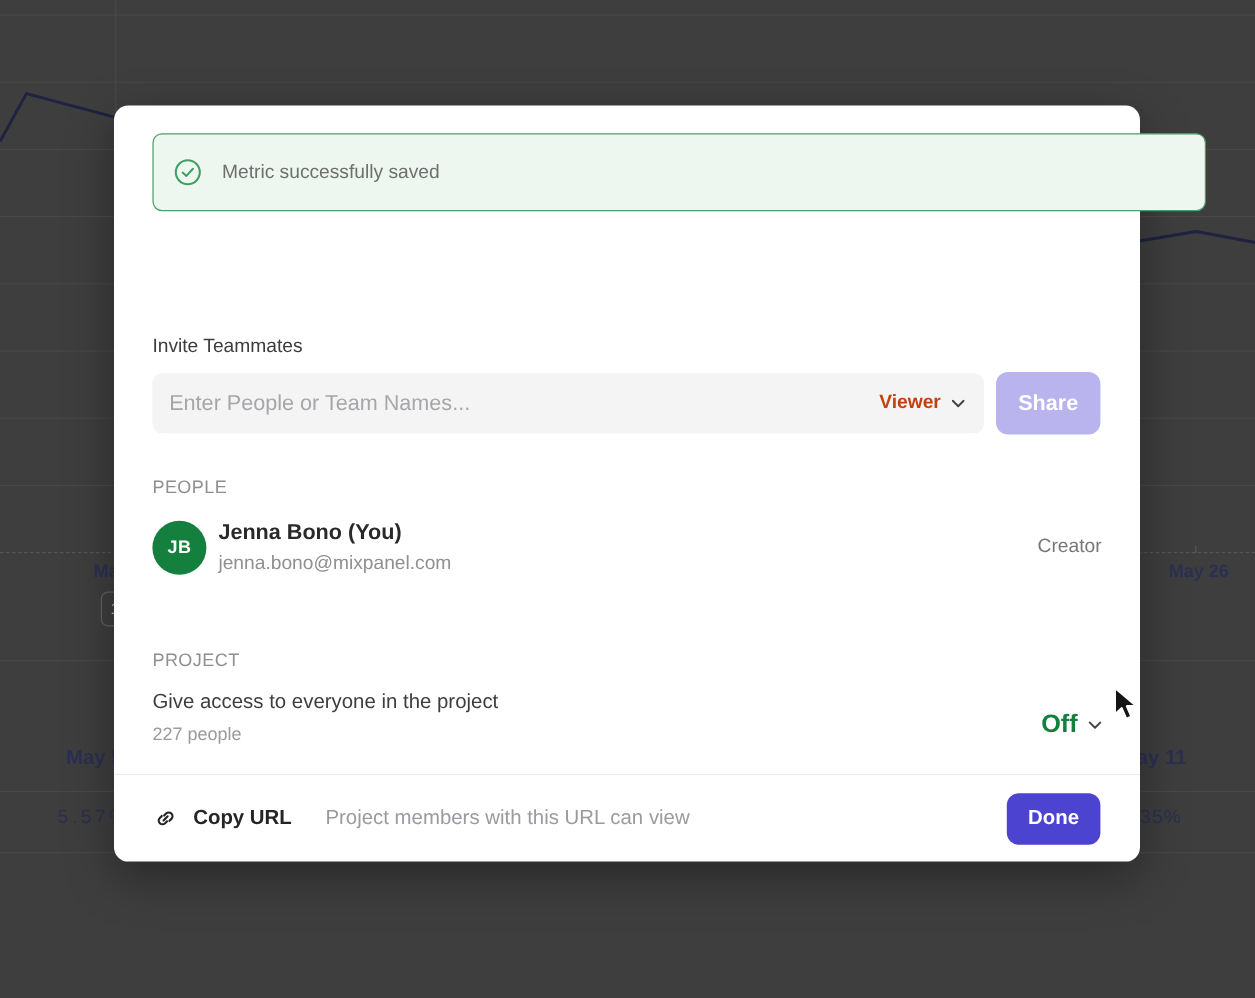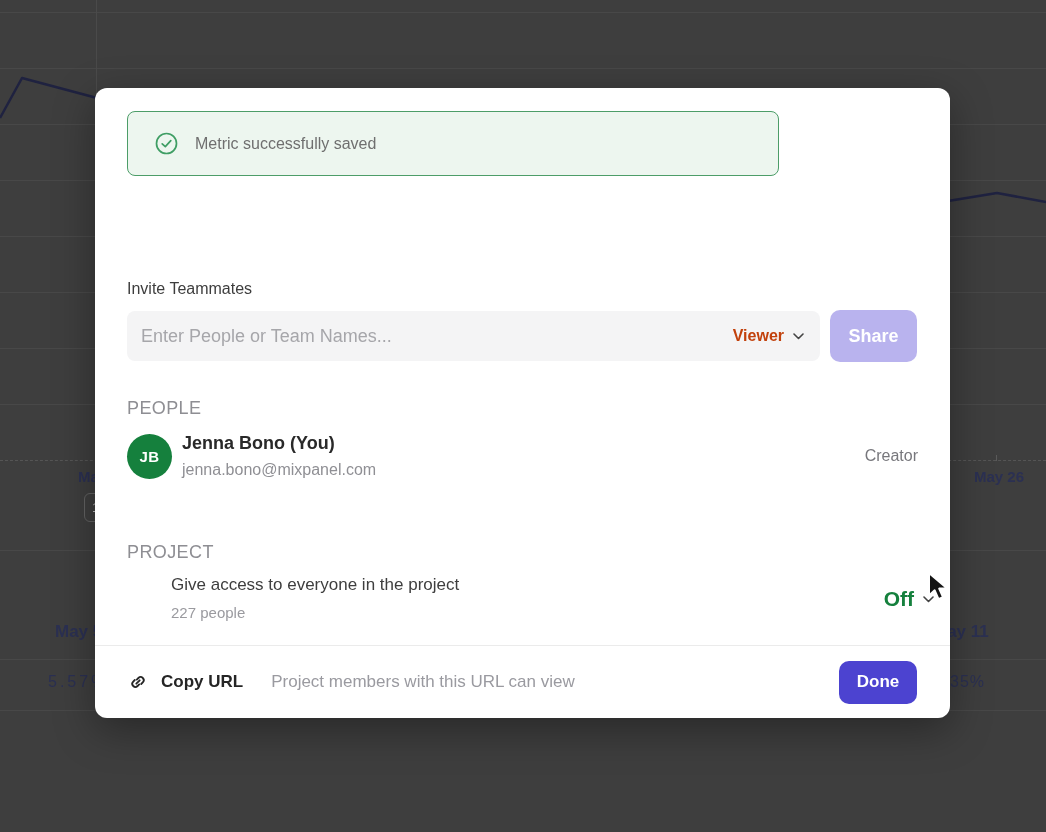--- a/index.html
+++ b/index.html
@@ -23,23 +23,23 @@
     position:absolute;left:84px;top:493px;width:36px;height:29px;
     border:1px solid #636363;border-radius:6px;color:#bdbdbd;font-size:13px;
     display:flex;align-items:center;padding-left:7px;box-sizing:border-box;
   }
   
   .modal{
     position:absolute;left:95px;top:88px;width:855px;height:630px;
     background:#fff;border-radius:12px;box-shadow:0 12px 40px rgba(0,0,0,.35);
   }
   .banner{
-    position:absolute;left:32px;top:23px;width:652px;height:65px;box-sizing:border-box;
+    position:absolute;left:32px;top:23px;width:878px;height:65px;box-sizing:border-box;
     background:#edf6ef;border:1px solid #4c9d68;border-radius:8px;
-    display:flex;align-items:center;padding-left:27px;gap:17px;
+    display:flex;align-items:center;padding-left:17px;gap:17px;
   }
   .banner-text{color:#6f6f6f;font-size:16px;}
   .modal-title{
     position:absolute;left:31px;top:126px;
     font-size:28px;font-weight:700;color:#292929;letter-spacing:.2px;
   }
   .invite-label{position:absolute;left:32px;top:192px;font-size:16px;font-weight:500;color:#3d3d3d;}
   .invite-input{
     position:absolute;left:32px;top:223px;width:693px;height:50px;box-sizing:border-box;
     background:#f4f4f5;border-radius:8px;display:flex;align-items:center;
@@ -54,34 +54,34 @@
     display:flex;align-items:center;gap:9px;cursor:pointer;
     font-size:16px;font-weight:600;color:#c2410c;flex:0 0 auto;
   }
   .role-select .chev{color:#444;display:flex;}
   .share-btn{
     position:absolute;left:735px;top:222px;width:87px;height:52px;
     background:#b9b3ee;border:none;border-radius:10px;
     color:#fff;font-family:inherit;font-size:18px;font-weight:700;cursor:default;
   }
   .section-label{
-    position:absolute;left:32px;font-size:18px;font-weight:500;
+    position:absolute;left:32px;font-size:15px;font-weight:500;
     color:#8e8e93;letter-spacing:.4px;
   }
   .person-row{position:absolute;left:32px;top:345px;right:32px;height:46px;display:flex;align-items:center;}
   .avatar{
     width:45px;height:45px;border-radius:50%;background:#15803d;flex:0 0 auto;
     display:flex;align-items:center;justify-content:center;
     color:#fff;font-size:15px;font-weight:700;letter-spacing:.3px;
   }
   .person-info{margin-left:10px;flex:1;}
   .person-name{font-size:18px;font-weight:700;color:#292929;}
   .person-email{font-size:16px;color:#8f8f94;margin-top:7px;}
   .person-role{font-size:16px;color:#77777c;}
-  .project-row{position:absolute;left:32px;top:487px;right:16px;display:flex;align-items:flex-start;margin-left:44px;}
+  .project-row{position:absolute;left:32px;top:487px;right:32px;display:flex;align-items:center;}
   .project-info{flex:1;}
   .project-title{font-size:17px;color:#3e3e3e;}
   .project-sub{font-size:15px;color:#9a9a9f;margin-top:9px;}
   .toggle-select{
     display:flex;align-items:center;gap:9px;cursor:pointer;margin-top:12px;
     font-size:21px;font-weight:700;color:#15803d;
   }
   .toggle-select .chev{color:#444;display:flex;}
   .modal-footer{
     position:absolute;left:0;right:0;bottom:0;height:73px;box-sizing:border-box;

